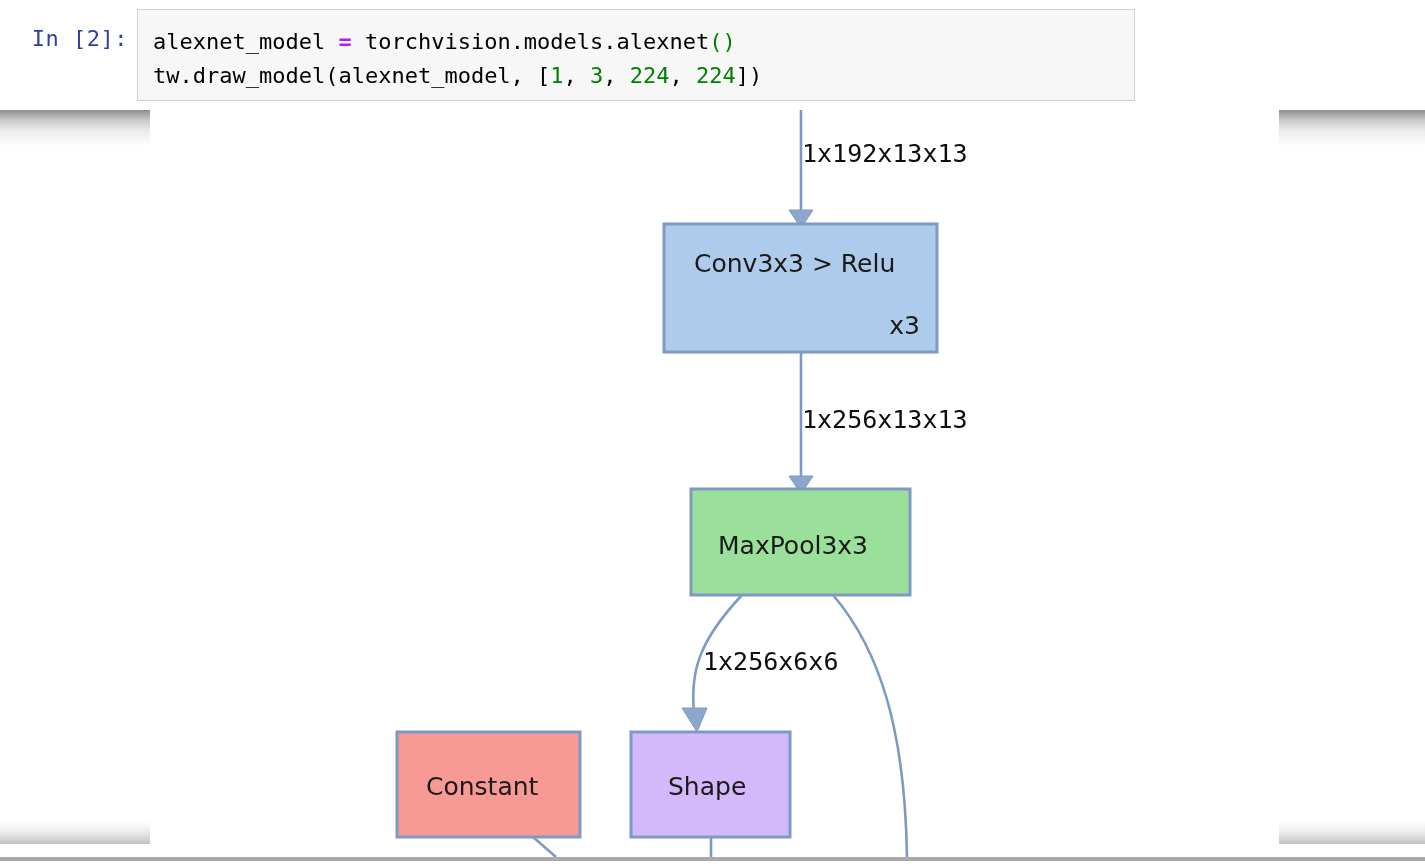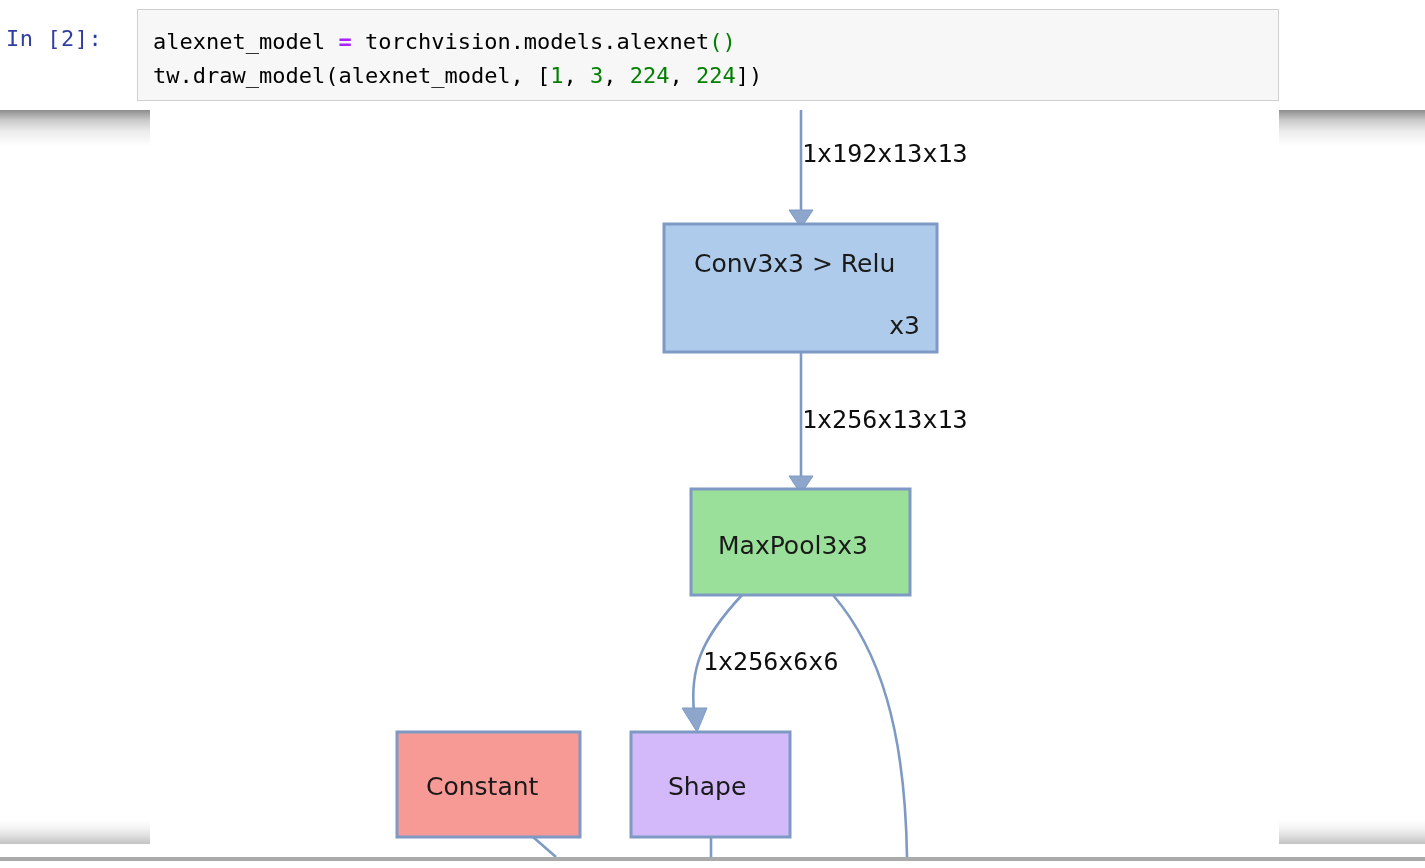--- a/index.html
+++ b/index.html
@@ -21,32 +21,32 @@
     left: 0;
     top: 0;
     width: 1425px;
     height: 110px;
   }
   #prompt-label {
     position: absolute;
     left: 6px;
     top: 26px;
     width: 122px;
-    text-align: left;
+    text-align: right;
     color: #303f9f;
     font-family: "DejaVu Sans Mono", monospace;
     font-size: 22px;
     letter-spacing: 0.5px;
     white-space: pre;
   }
   #code-input-area {
     position: absolute;
     left: 137px;
     top: 9px;
-    width: 1142px;
+    width: 998px;
     height: 92px;
     background: #f7f7f7;
     border: 1px solid #cfcfcf;
     box-sizing: border-box;
     overflow: hidden;
   }
   #code-lines {
     position: absolute;
     left: 15px;
     top: 15px;

